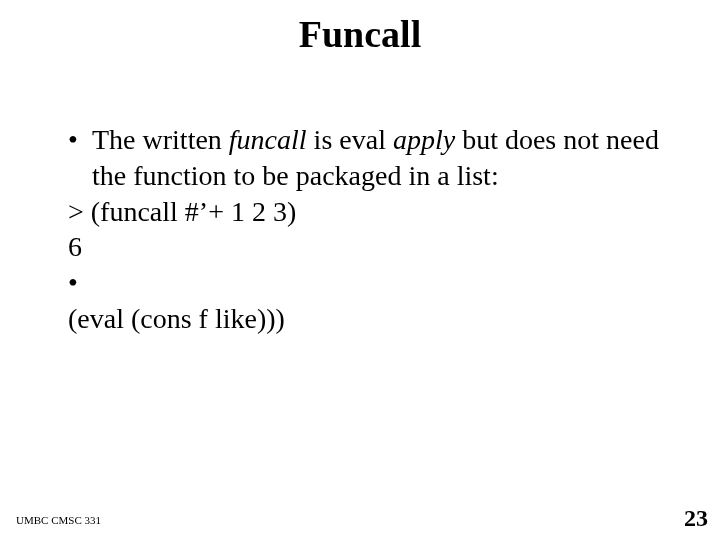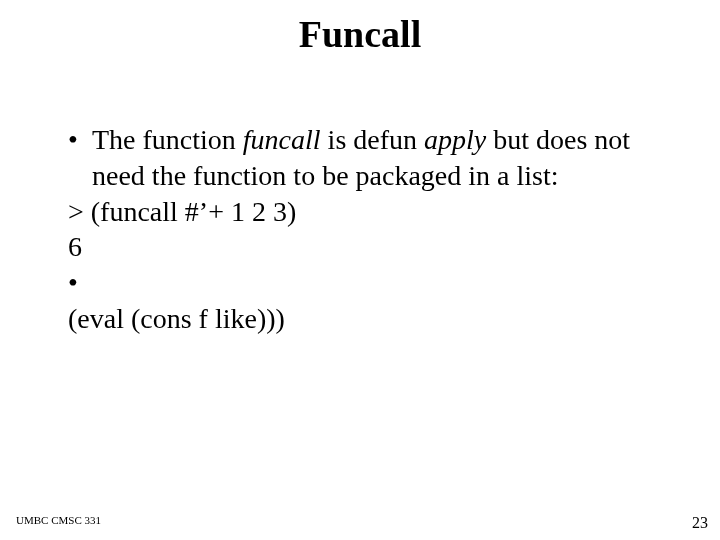--- a/index.html
+++ b/index.html
@@ -47,38 +47,38 @@
   .footer-left {
     position: absolute;
     left: 16px;
     bottom: 14px;
     font-size: 11px;
   }
   .footer-right {
     position: absolute;
     right: 12px;
     bottom: 8px;
-    font-size: 16px;
-    font-weight: normal;
+    font-size: 24px;
+    font-weight: bold;
   }
   .ital { font-style: italic; }
 </style>
 </head>
 <body>
 
 <div class="slide">
 
   <div class="title">Funcall</div>
 
   <div class="body">
 
     <div class="bullet">
       <div class="dot">•</div>
       <div>
-        <span>The function </span><span class="ital">funcall</span><span> is defun </span><span class="ital">apply</span><span> but does not need the function to be packaged in a list:</span>
+        <span>The written </span><span class="ital">funcall</span><span> is eval </span><span class="ital">apply</span><span> but does not need the function to be packaged in a list:</span>
       </div>
     </div>
 
     <div class="indent1">&gt;  (funcall  #’+  1  2  3)</div>
     <div class="indent1">6</div>
 
     <div class="bullet">
       <div class="dot">•</div>
     </div>
 

